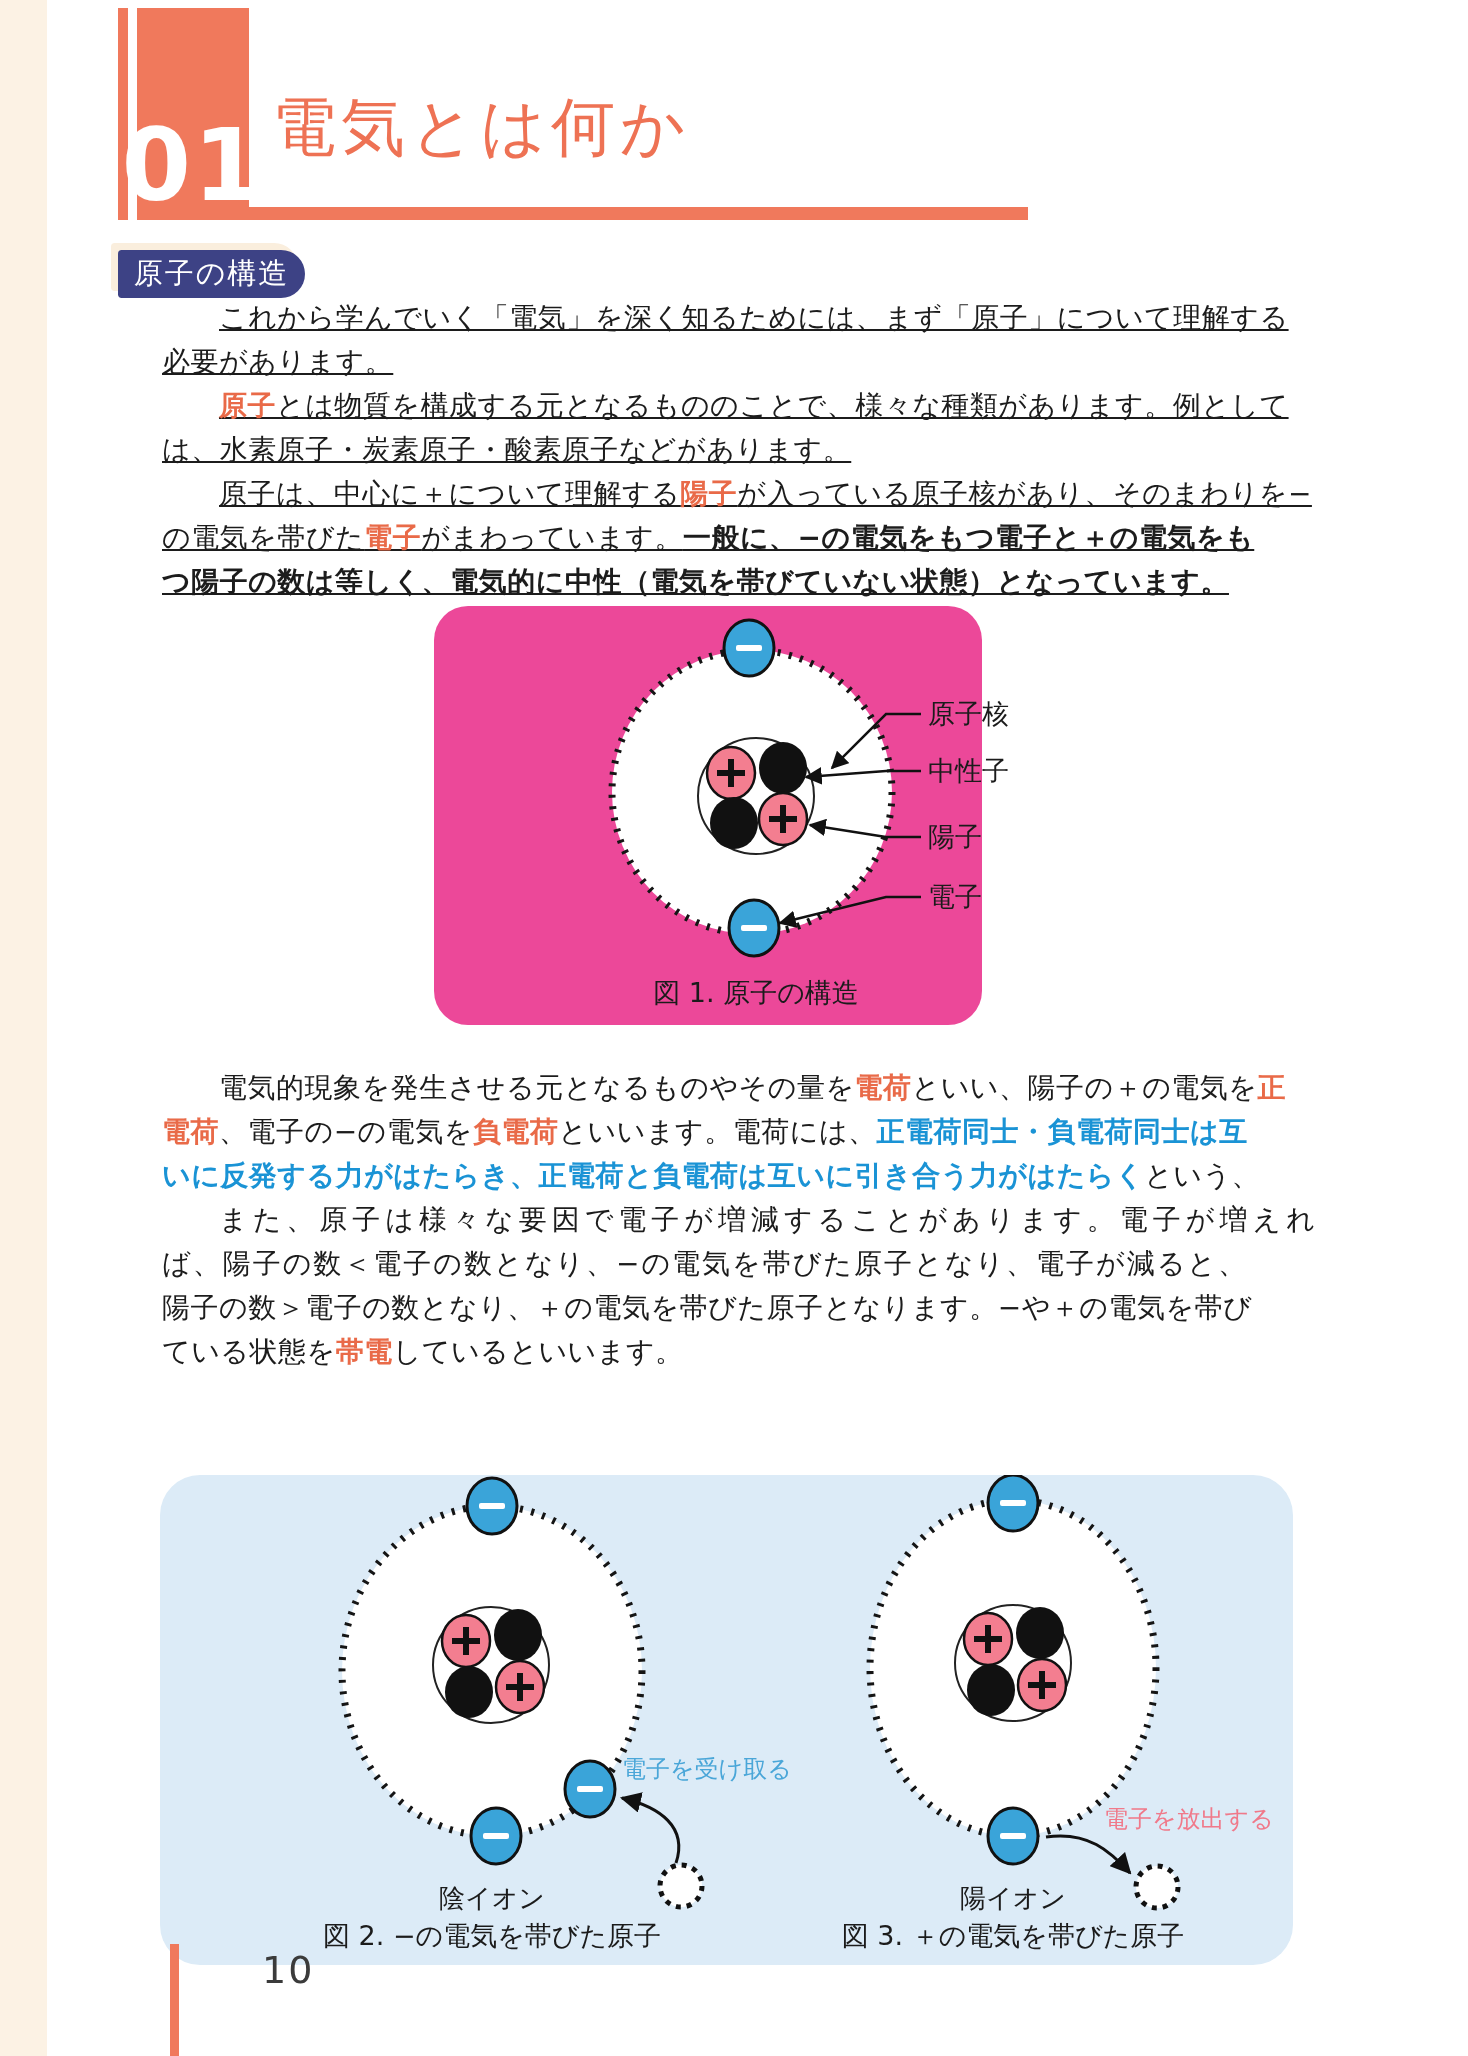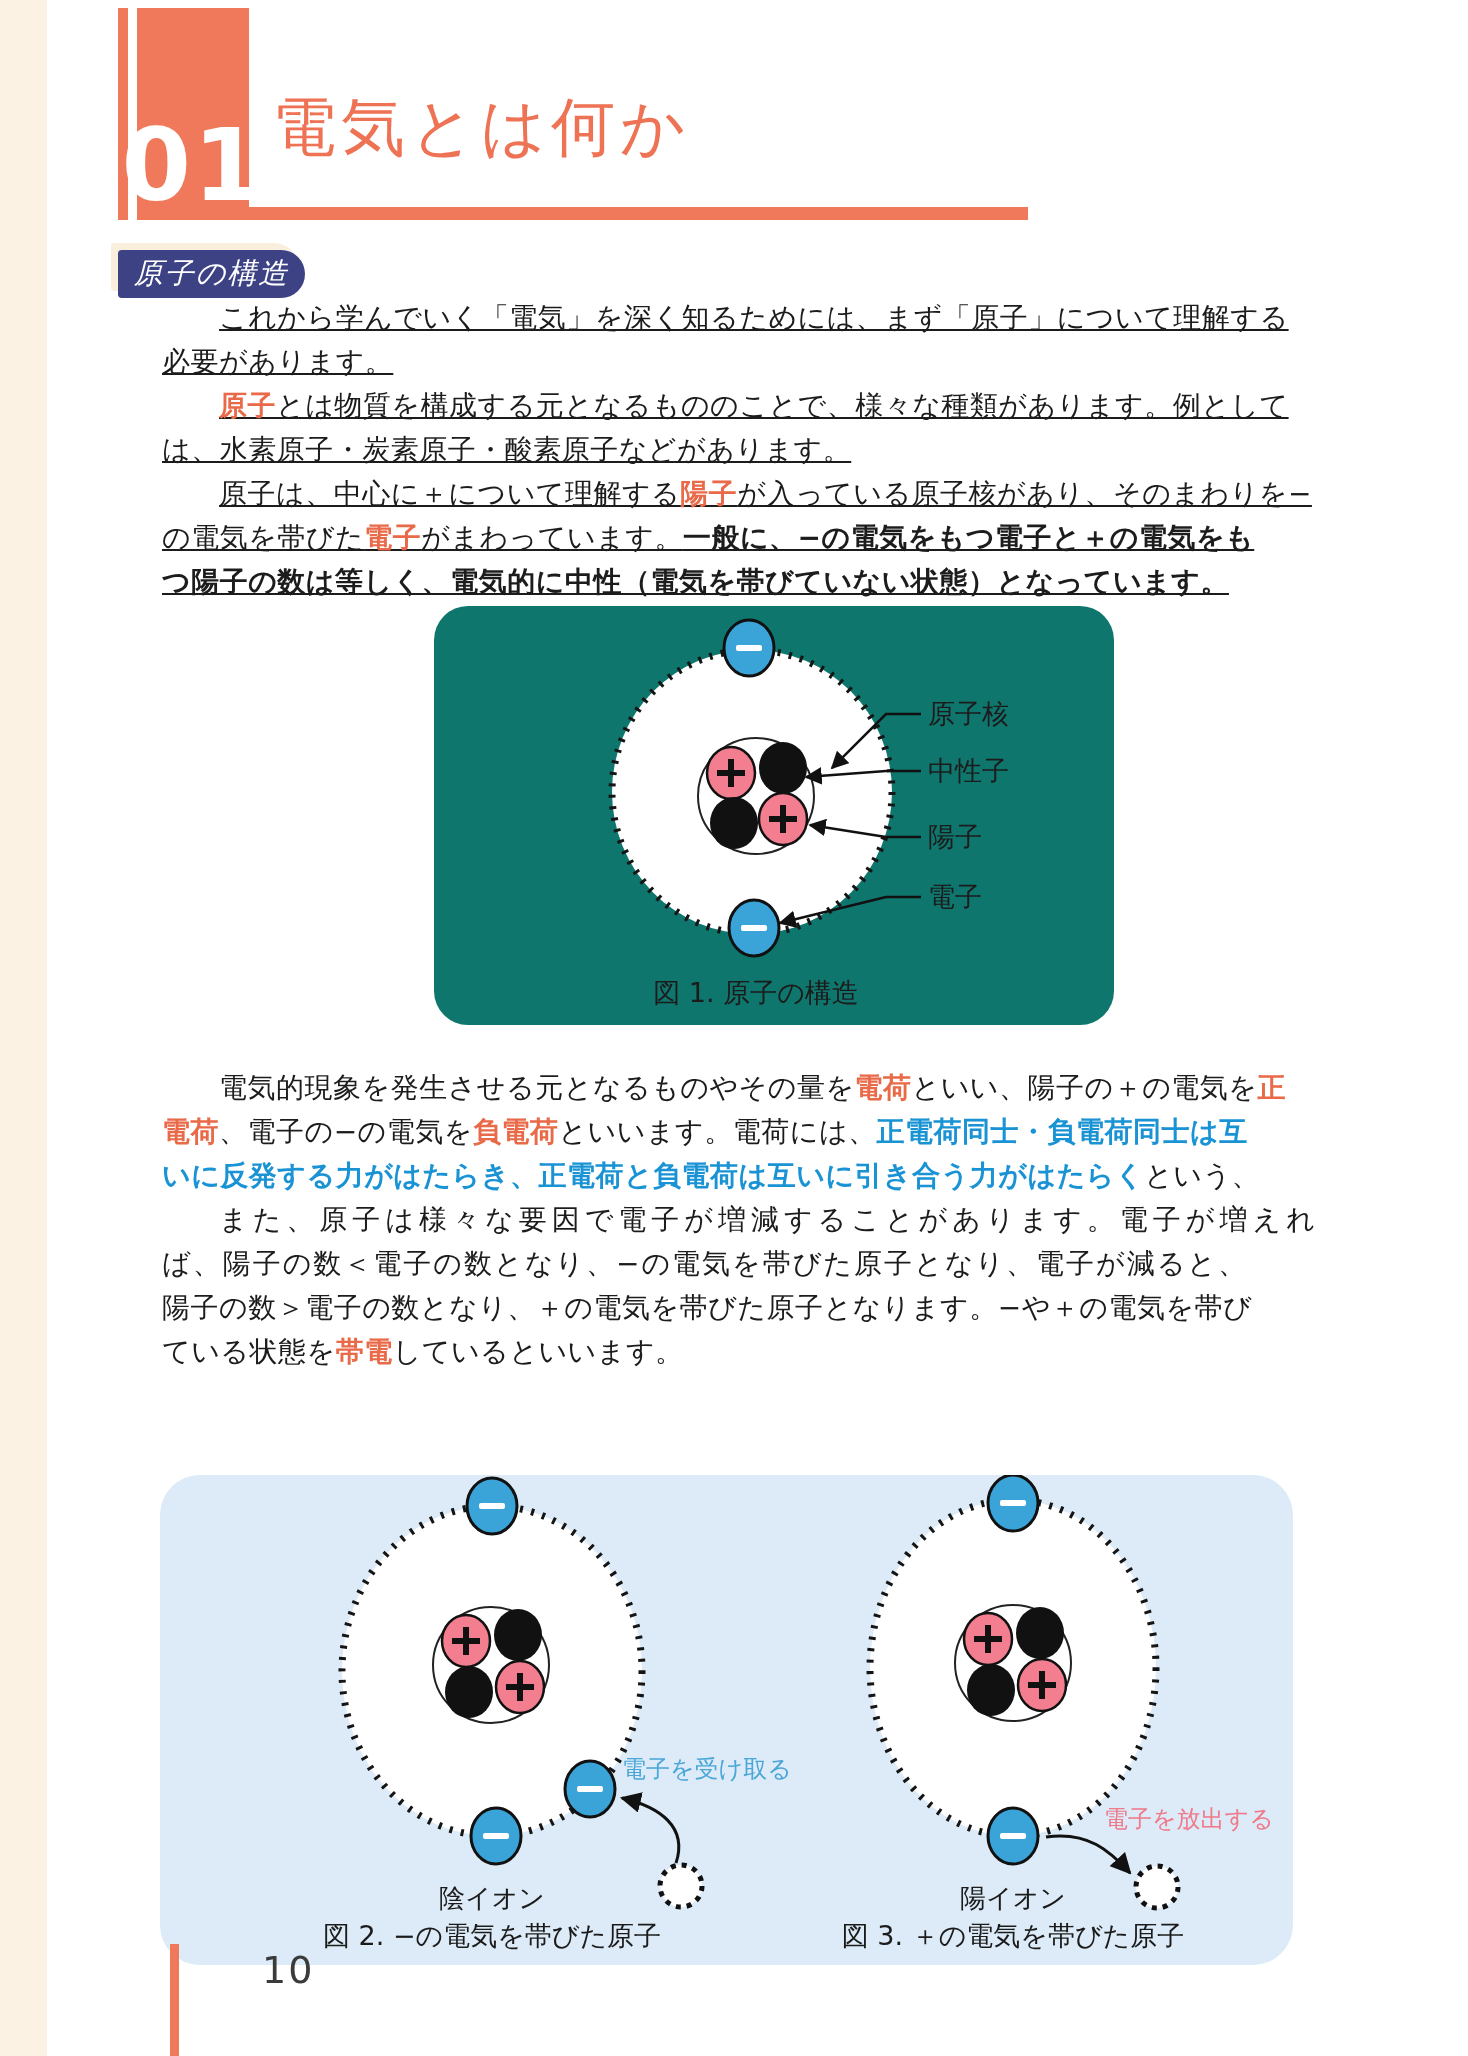--- a/index.html
+++ b/index.html
@@ -14,35 +14,35 @@
   .hdr-vbar  { left:118px; top:8px; width:10px; height:212px; background:#f0795c; }
   .hdr-box   { left:137px; top:8px; width:112px; height:212px; background:#f0795c;
                display:flex; align-items:flex-end; justify-content:center; }
   .hdr-num   { color:#ffffff; font-size:100px; font-weight:bold; line-height:1; padding-bottom:4px; letter-spacing:2px; }
   .hdr-title { left:272px; top:84px; font-size:64px; color:#ee7254; letter-spacing:5px; white-space:nowrap; }
   .hdr-rule  { left:249px; top:207px; width:779px; height:13px; background:#f0795c; }
 
   
   .badge { left:118px; top:250px; width:187px; height:48px; background:#3d4285;
            border-radius:4px 26px 26px 4px; display:flex; align-items:center; justify-content:center;
-           box-shadow:-7px -7px 0 0 #faeedd;font-style:italic; }
+           box-shadow:-7px -7px 0 0 #faeedd; }
   .badge span { color:#ffffff; font-size:29px; letter-spacing:2px; }
 
   
   .body { left:162px; width:1148px; font-size:28px; }
   .body1 { top:296px;text-decoration:underline; }
   .body2 { top:1066px; }
   .line { height:44px; line-height:44px; white-space:nowrap; letter-spacing:0.5px; }
   .ind  { padding-left:57px; }
   .o { color:#e96a48; font-weight:bold; }
   .b { font-weight:bold; }
   .c { color:#1a93d5; font-weight:bold; }
 
   
-  .fig1-panel  { left:434px; top:606px;  width:680px;  height:419px; background:#0f766e; border-radius:34px; }
+  .fig1-panel  { left:434px; top:606px;  width:548px;  height:419px; background:#ec4899; border-radius:34px; }
   .fig23-panel { left:160px; top:1475px; width:1133px; height:490px; background:#dcebf7; border-radius:40px; }
   svg { display:block; }
   svg text { font-family:"DejaVu Sans","Liberation Sans",sans-serif; fill:#1b1b1b; }
   .cap { font-size:27px; }
   .lbl { font-size:27px; }
   .ion { font-size:26px; }
   .note-blue { font-size:24px; fill:#4aa6d8; }
   .note-pink { font-size:24px; fill:#f0798a; }
 
   

